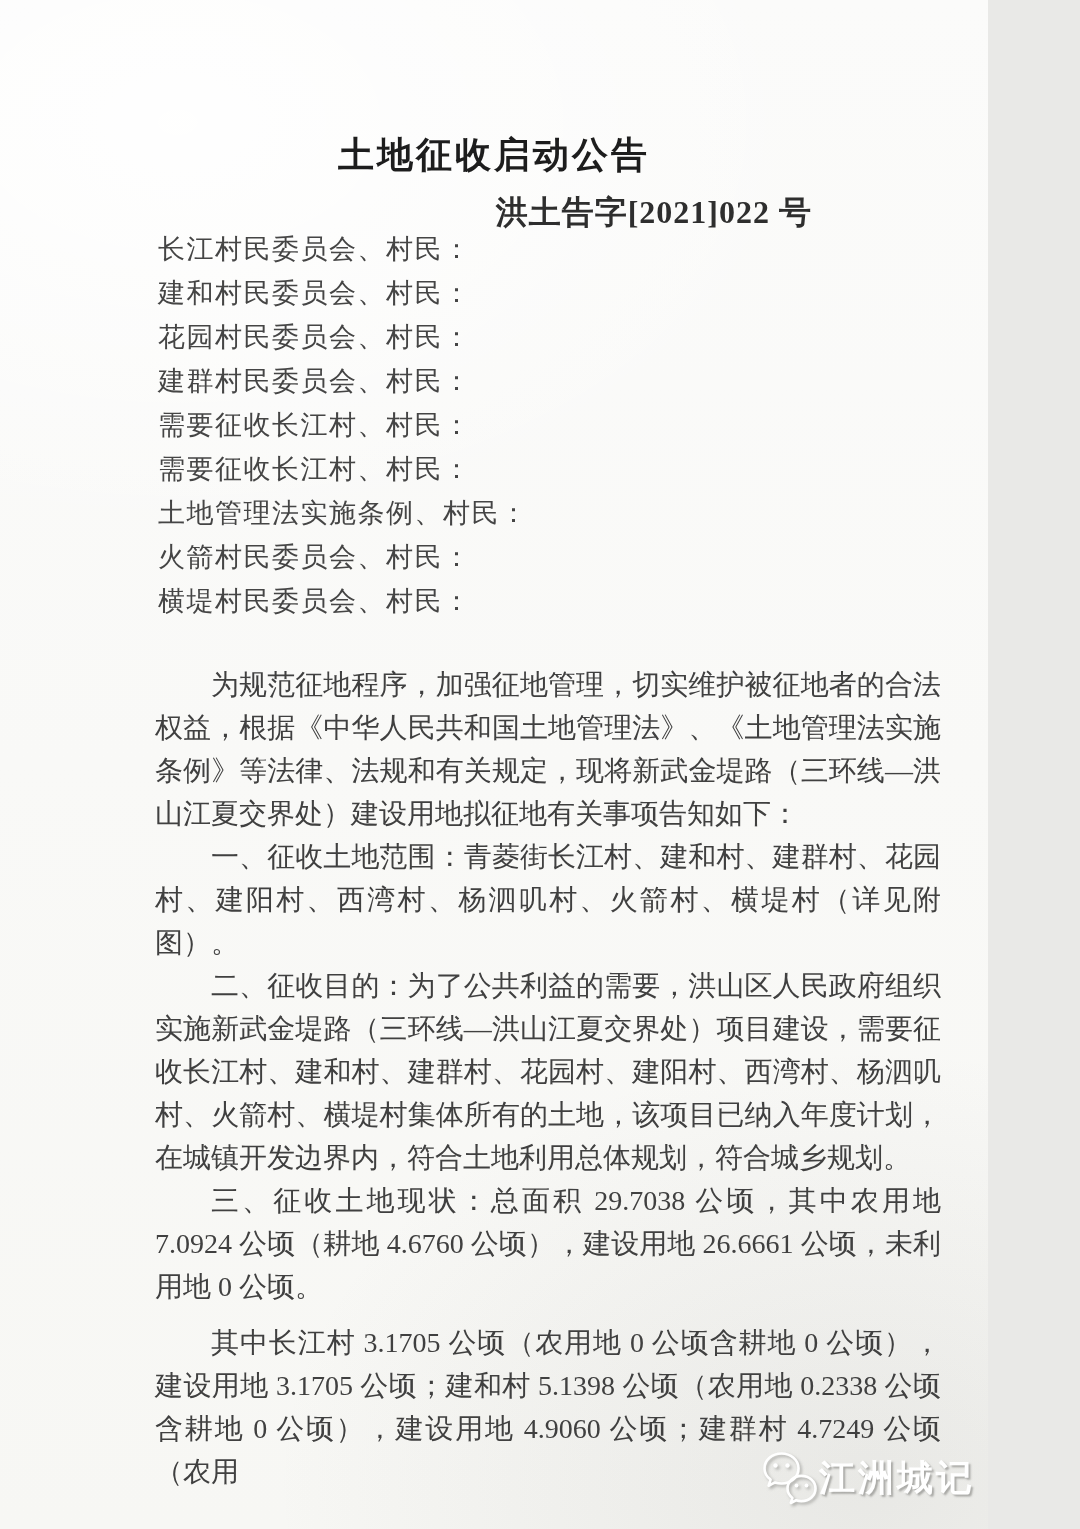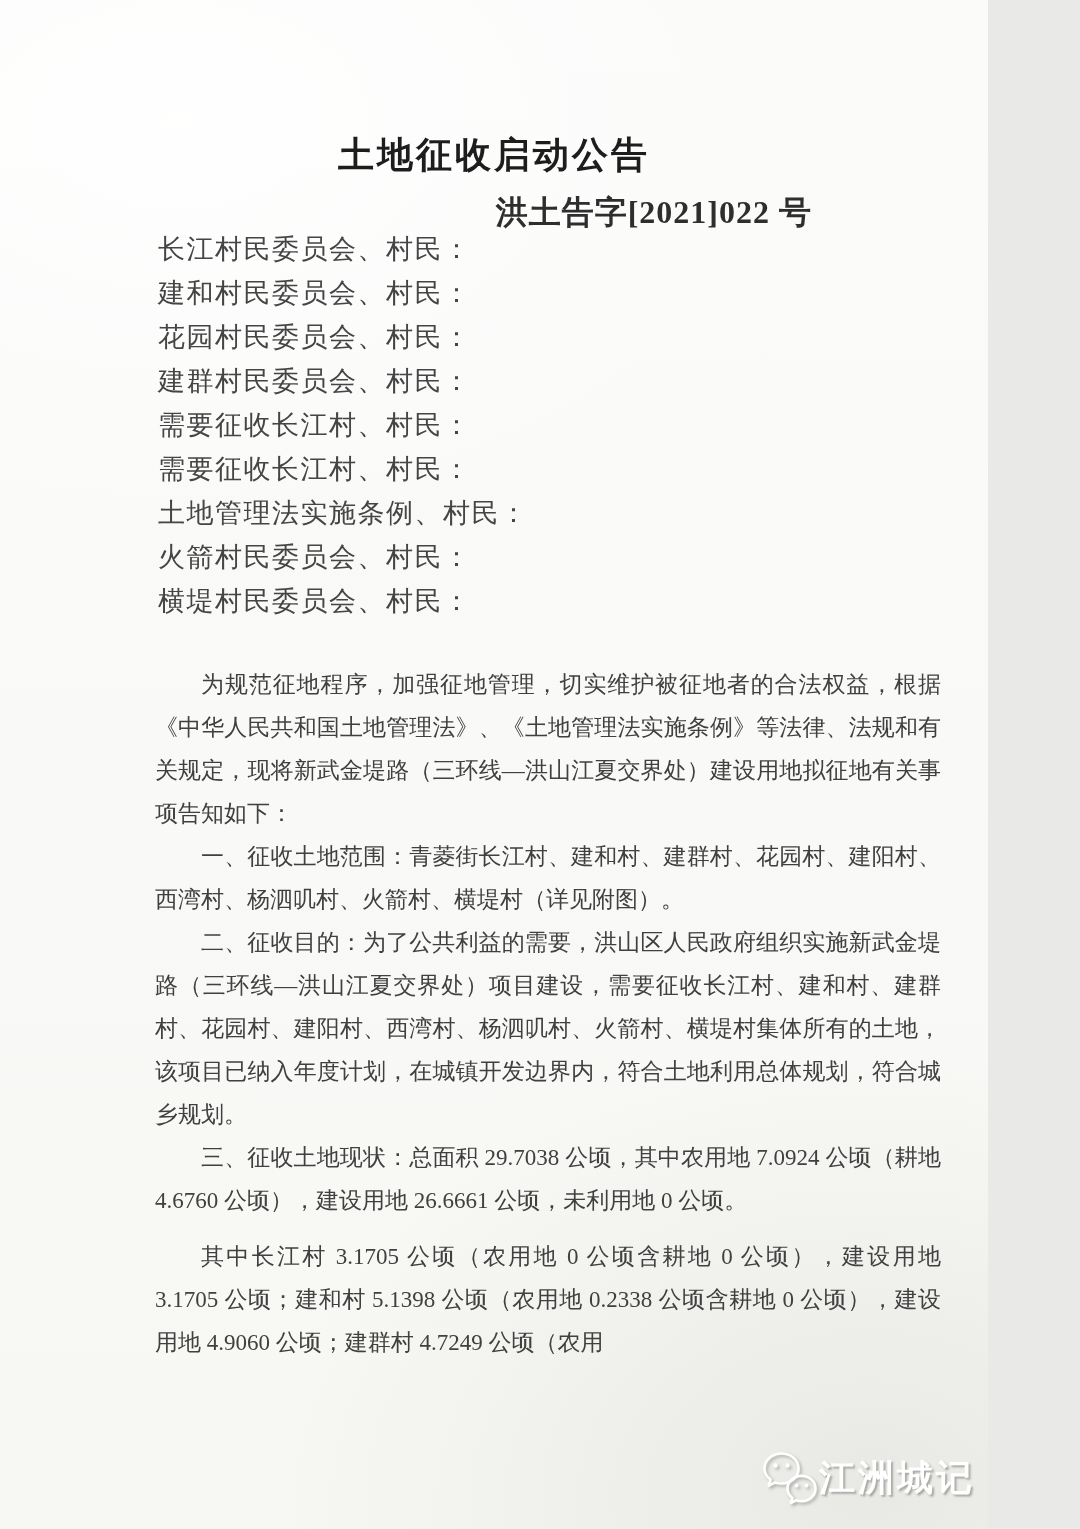--- a/index.html
+++ b/index.html
@@ -59,21 +59,21 @@
     line-height: 44px;
     letter-spacing: 1.5px;
     color: #454545;
   }
   .addr { white-space: nowrap; }
   .body {
     position: absolute;
     top: 663px;
     left: 155px;
     width: 786px;
-    font-size: 23px;
+    font-size: 28px;
     line-height: 43px;
     text-align: justify;
     text-justify: inter-ideograph;
     color: #404040;
   }
   .para { margin: 0; text-indent: 2em; }
   .para.gap-before { margin-top: 13px; }
   .watermark {
     position: absolute;
     right: 13px;

